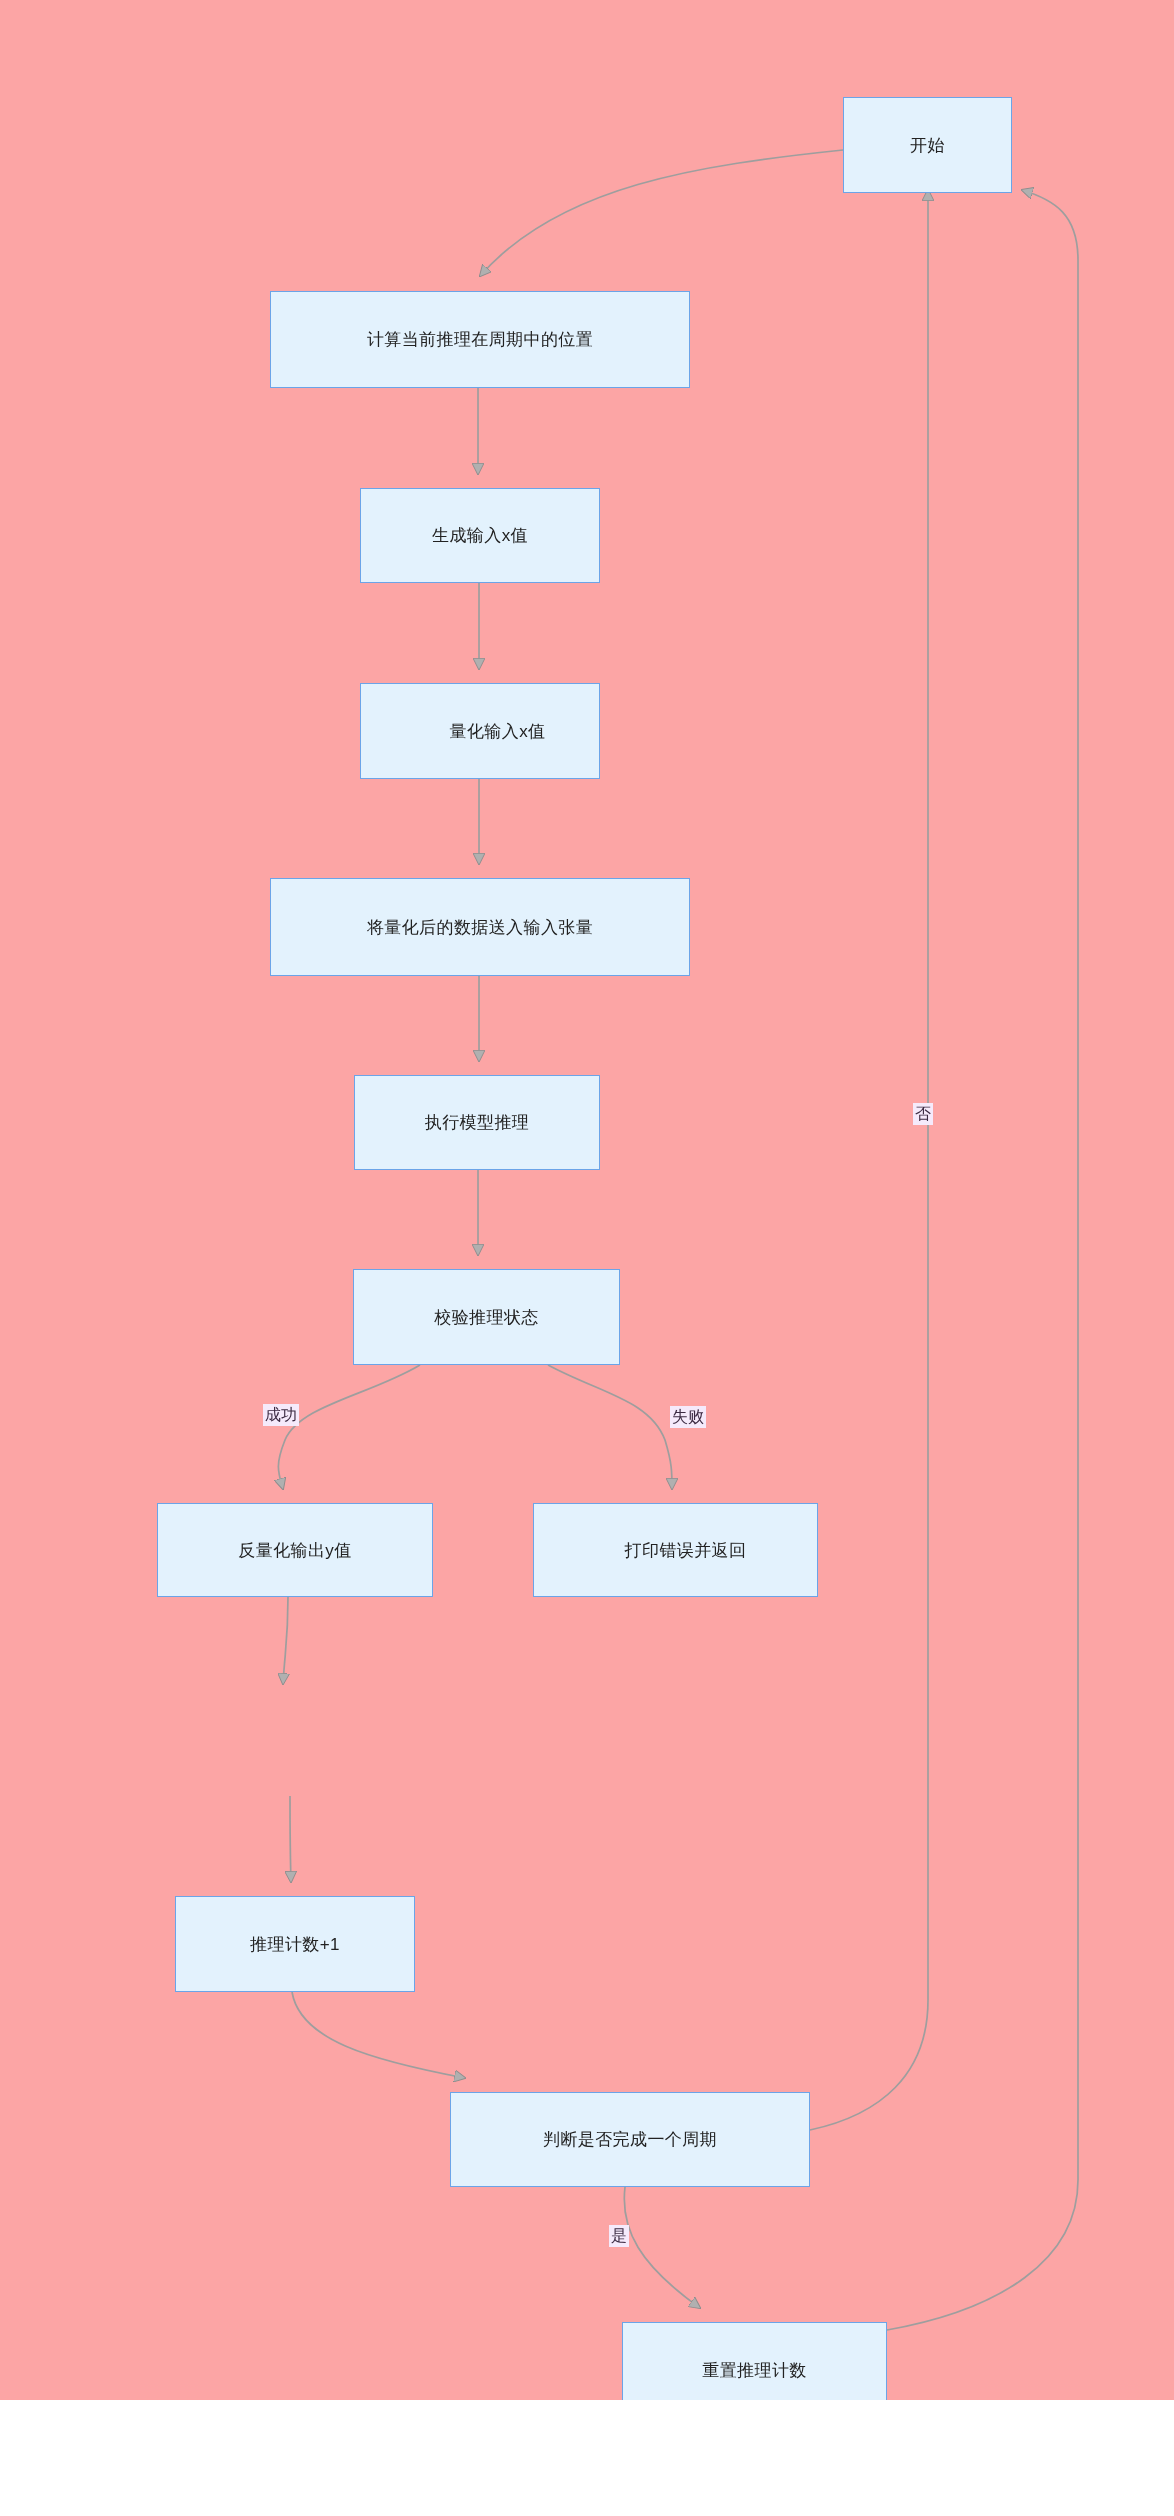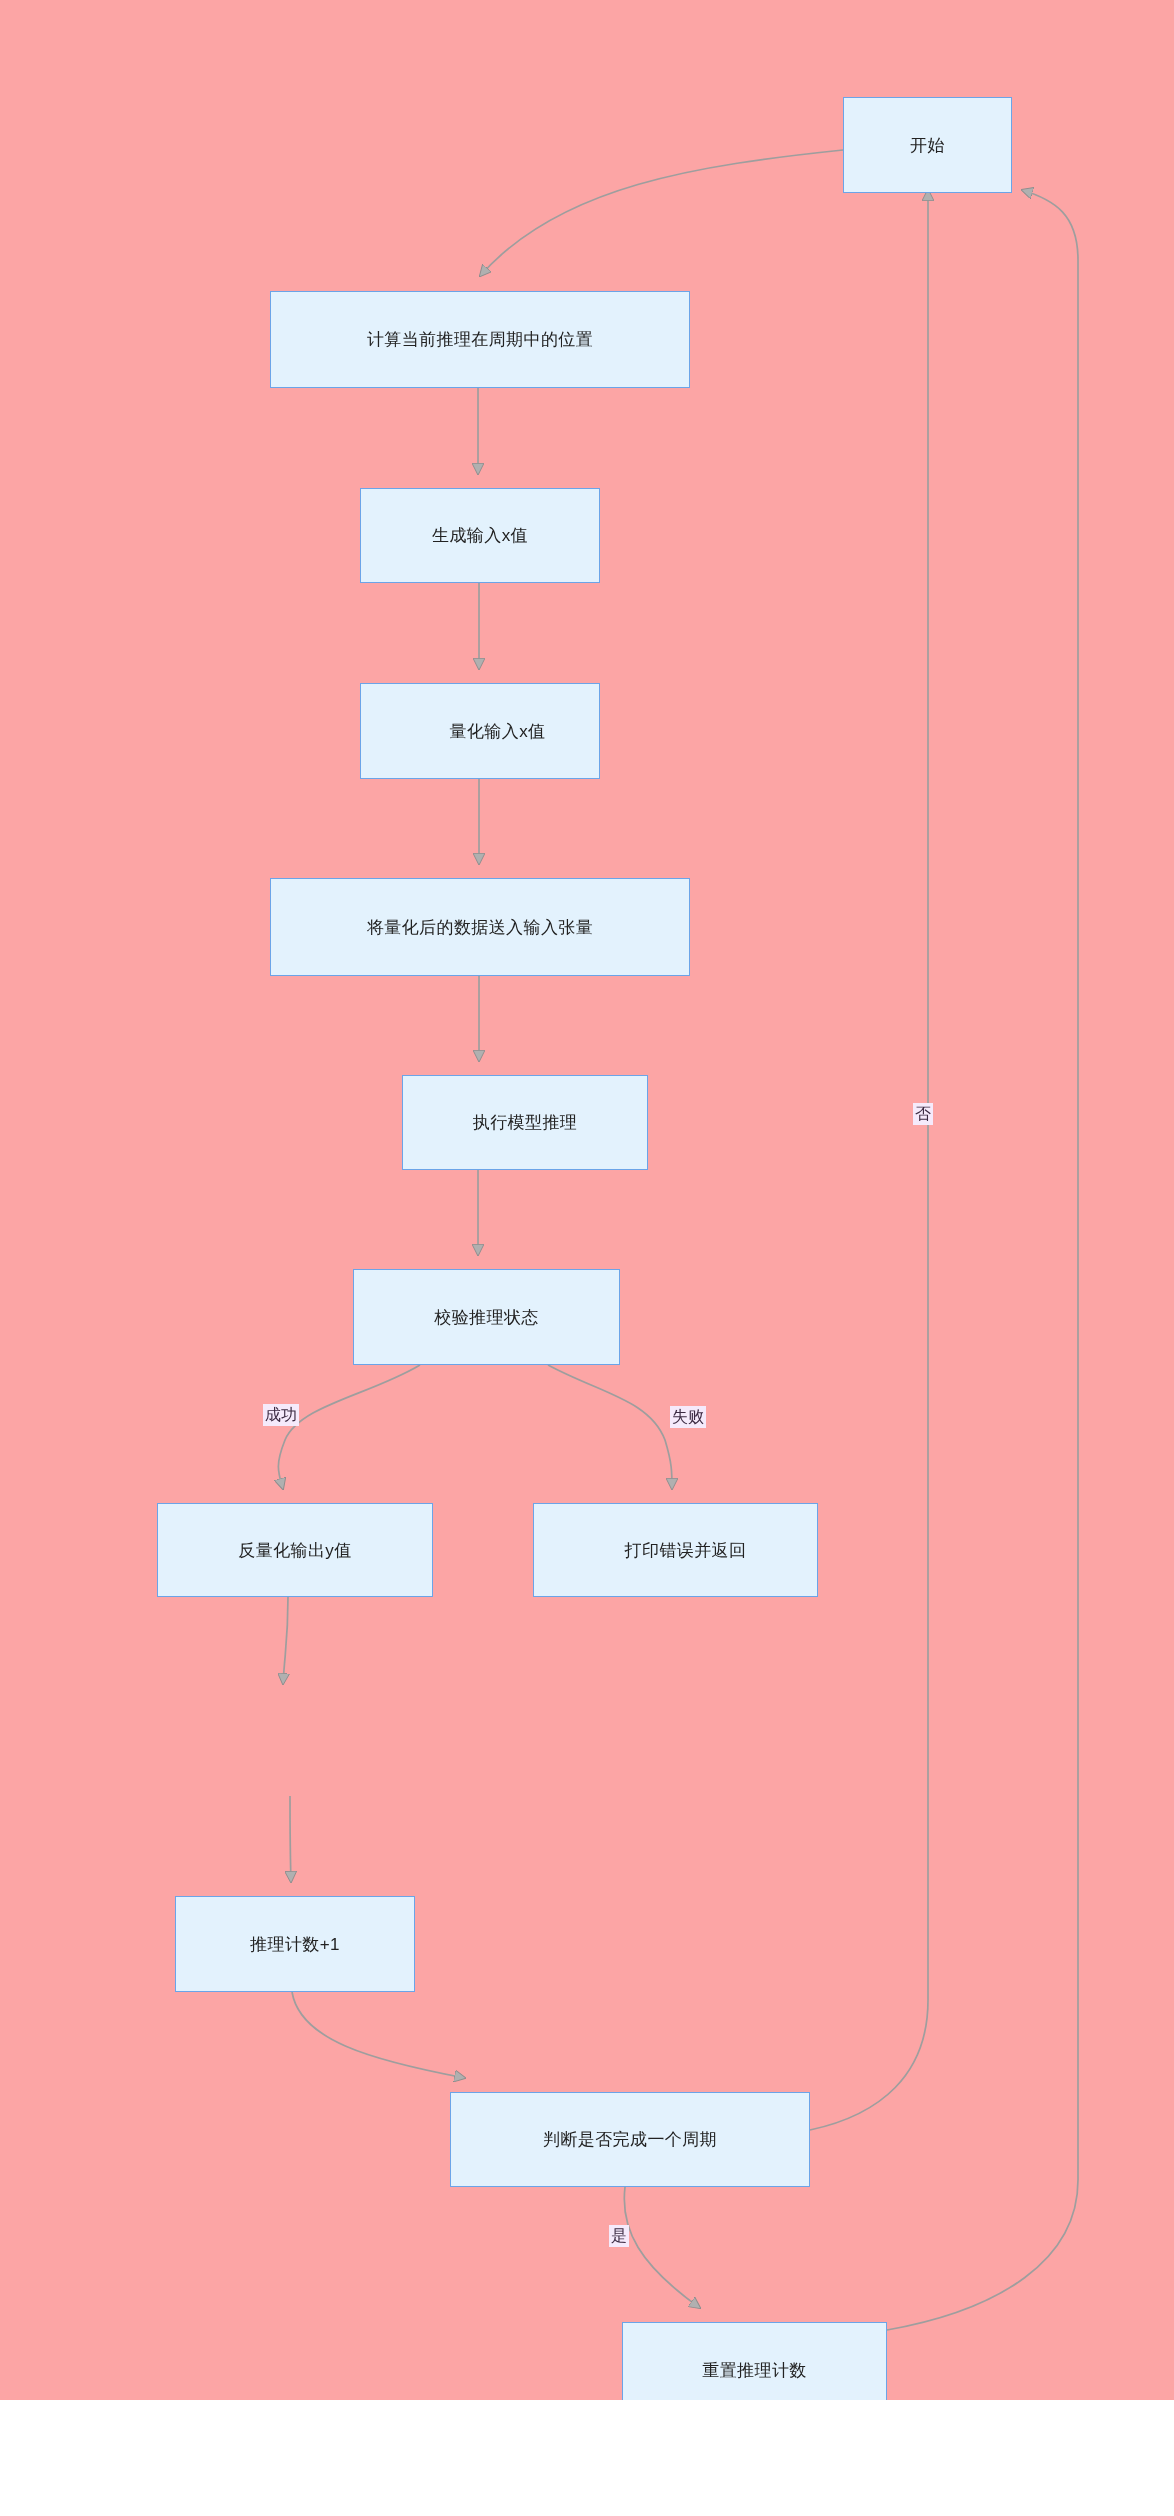--- a/index.html
+++ b/index.html
@@ -105,21 +105,21 @@
   </div>
 
   <div class="node" style="left:360px; top:683px; width:240px; height:96px;padding-left:35px;">
     <span>量化输入x值</span>
   </div>
 
   <div class="node" style="left:270px; top:878px; width:420px; height:98px;">
     <span>将量化后的数据送入输入张量</span>
   </div>
 
-  <div class="node" style="left:354px; top:1075px; width:246px; height:95px;margin-left:48px;">
+  <div class="node" style="left:354px; top:1075px; width:246px; height:95px;">
     <span>执行模型推理</span>
   </div>
 
   <div class="node" style="left:353px; top:1269px; width:267px; height:96px;">
     <span>校验推理状态</span>
   </div>
 
   <div class="node" style="left:157px; top:1503px; width:276px; height:94px;">
     <span>反量化输出y值</span>
   </div>

